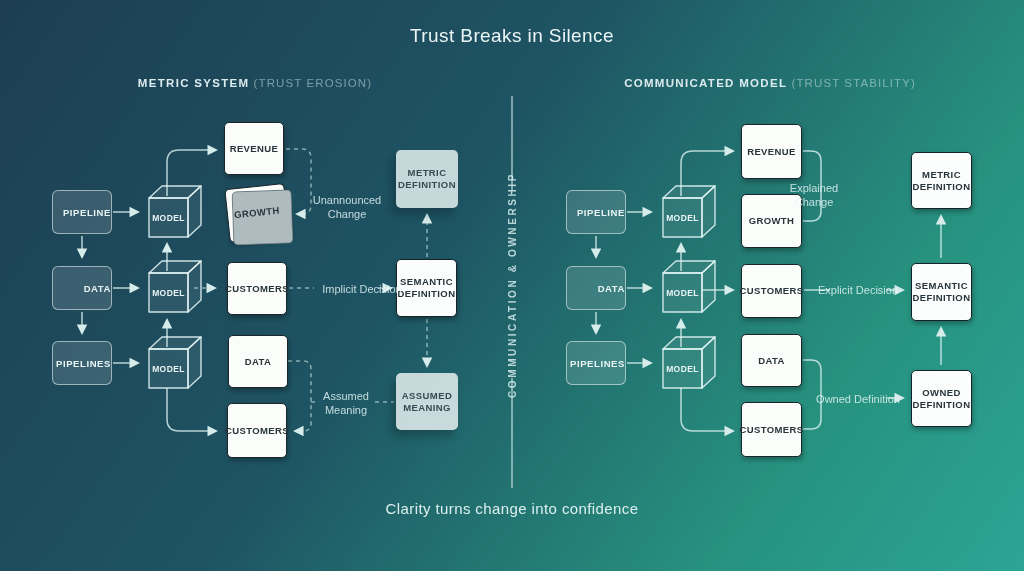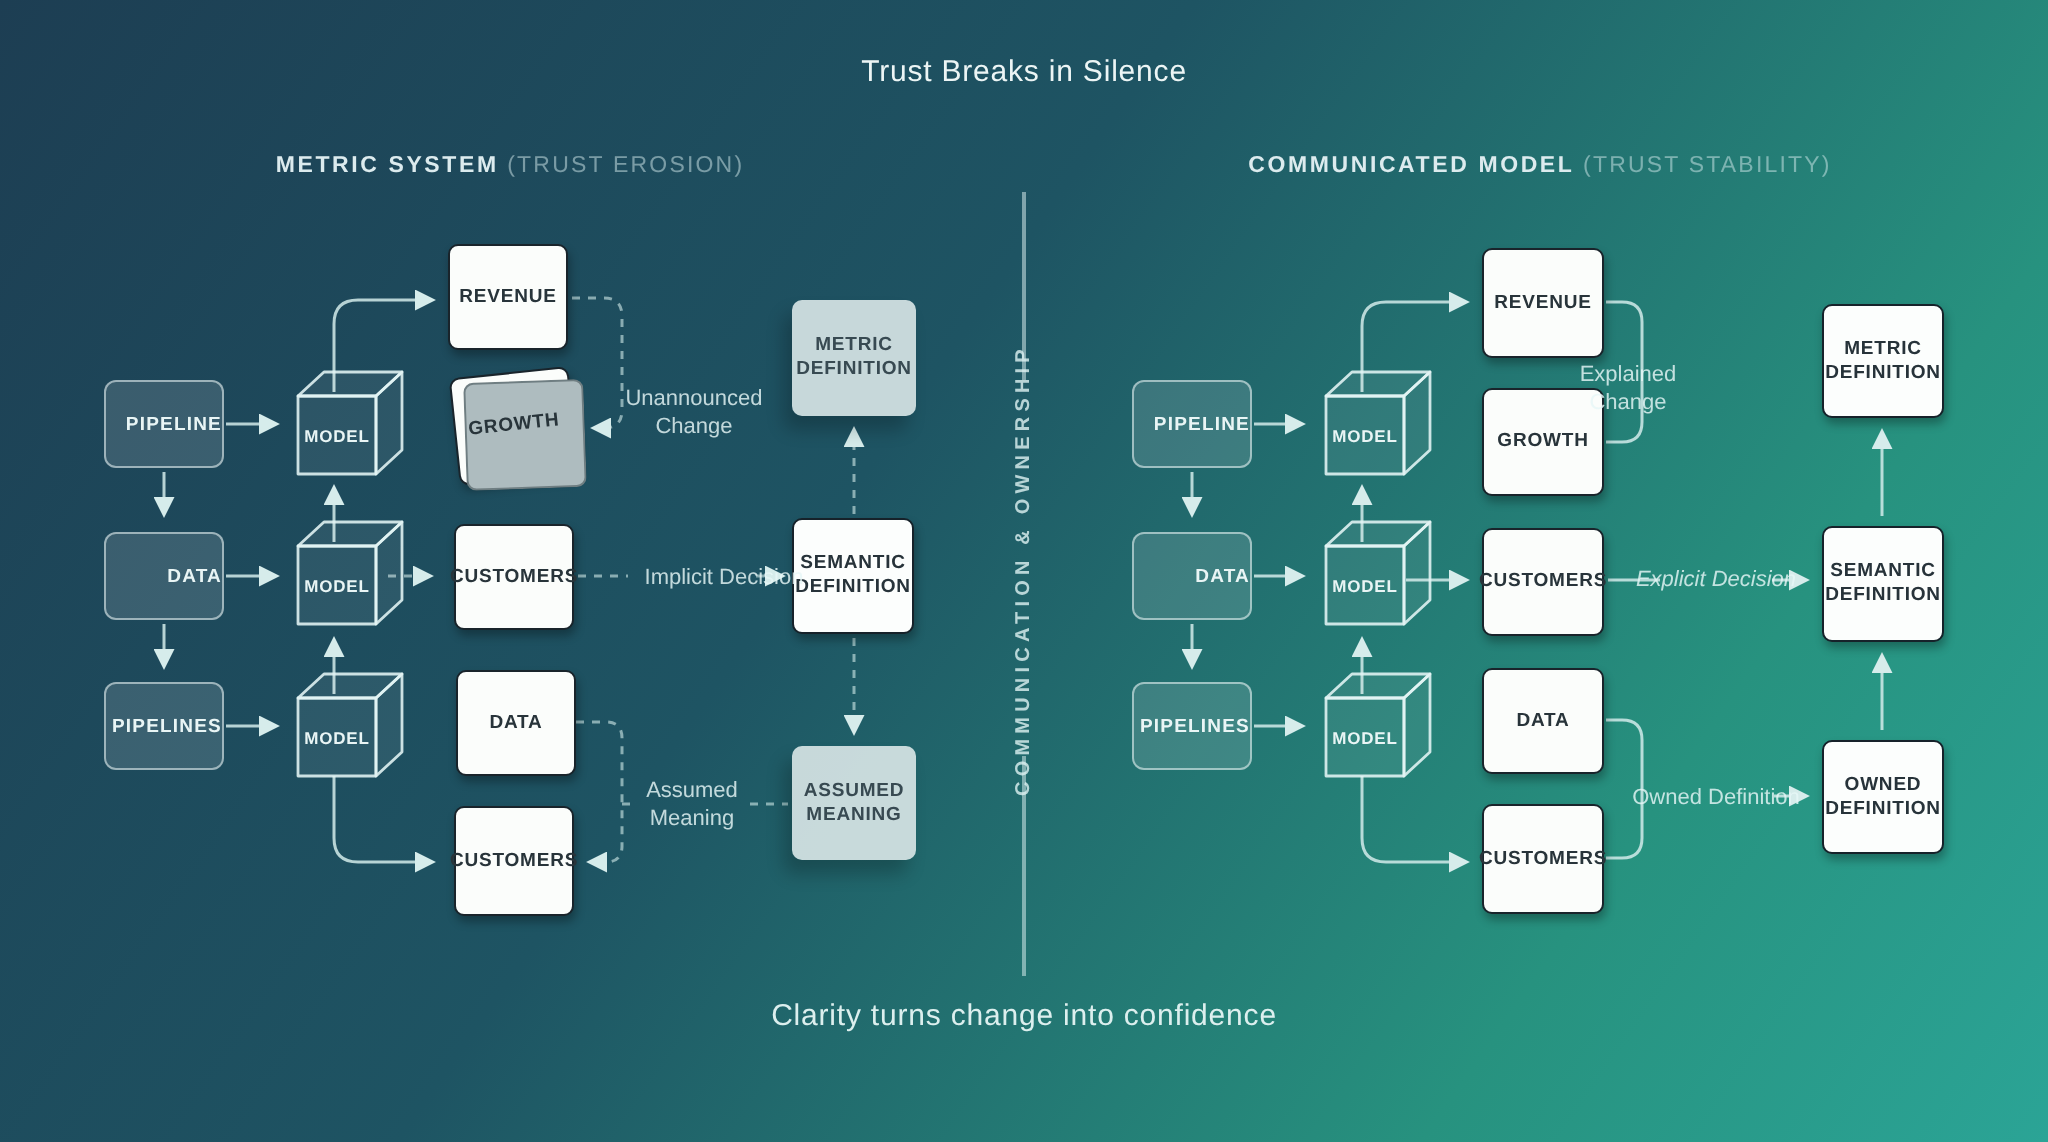--- a/index.html
+++ b/index.html
@@ -4,21 +4,21 @@
 <style>
   html,body{margin:0;padding:0;background:#0e2430;}
   .stage{
     position:relative;width:1024px;height:571px;overflow:hidden;
     background:linear-gradient(125deg,#1d3e53 0%,#1e5463 42%,#27927f 78%,#2ba496 100%);
     font-family:"Liberation Sans",sans-serif;
   }
   .abs{position:absolute;}
   .title{
     left:512px;top:36px;transform:translate(-50%,-50%);
-    color:#ecf5f5;font-size:15px;letter-spacing:.4px;white-space:nowrap;
+    color:#ecf5f5;font-size:19px;letter-spacing:.4px;white-space:nowrap;
   }
   .footer{
     left:512px;top:508px;transform:translate(-50%,-50%);
     color:#dcefee;font-size:15px;letter-spacing:.4px;white-space:nowrap;
   }
   .section-h{
     top:83px;transform:translate(-50%,-50%);white-space:nowrap;
     font-size:11.5px;font-weight:bold;letter-spacing:1.3px;color:#dcebee;
   }
   .section-h .sub{font-weight:normal;color:rgba(214,236,238,.5);letter-spacing:1.1px;}
@@ -273,16 +273,16 @@
       <span>METRIC DEFINITION</span>
     </div>
   <div class="abs defcard" style="left:911px;top:263px;">
       <span>SEMANTIC DEFINITION</span>
     </div>
   <div class="abs defcard" style="left:911px;top:370px;height:57px;">
       <span>OWNED DEFINITION</span>
     </div>
 
   <div class="abs anno" style="left:814px;top:183px;margin-top:12px;">Explained Change</div>
-  <div class="abs anno" style="left:858px;top:290px;font-style:italic;">Explicit Decision</div>
+  <div class="abs anno" style="left:858px;top:290px;">Explicit Decision</div>
   <div class="abs anno" style="left:858px;top:399px;">Owned Definition</div>
 
 </div>
 
 </body></html>

